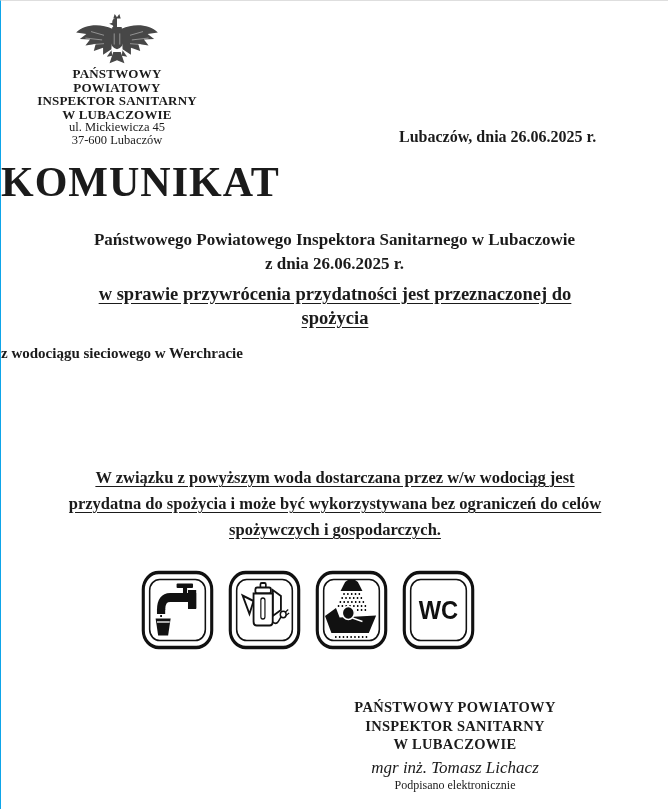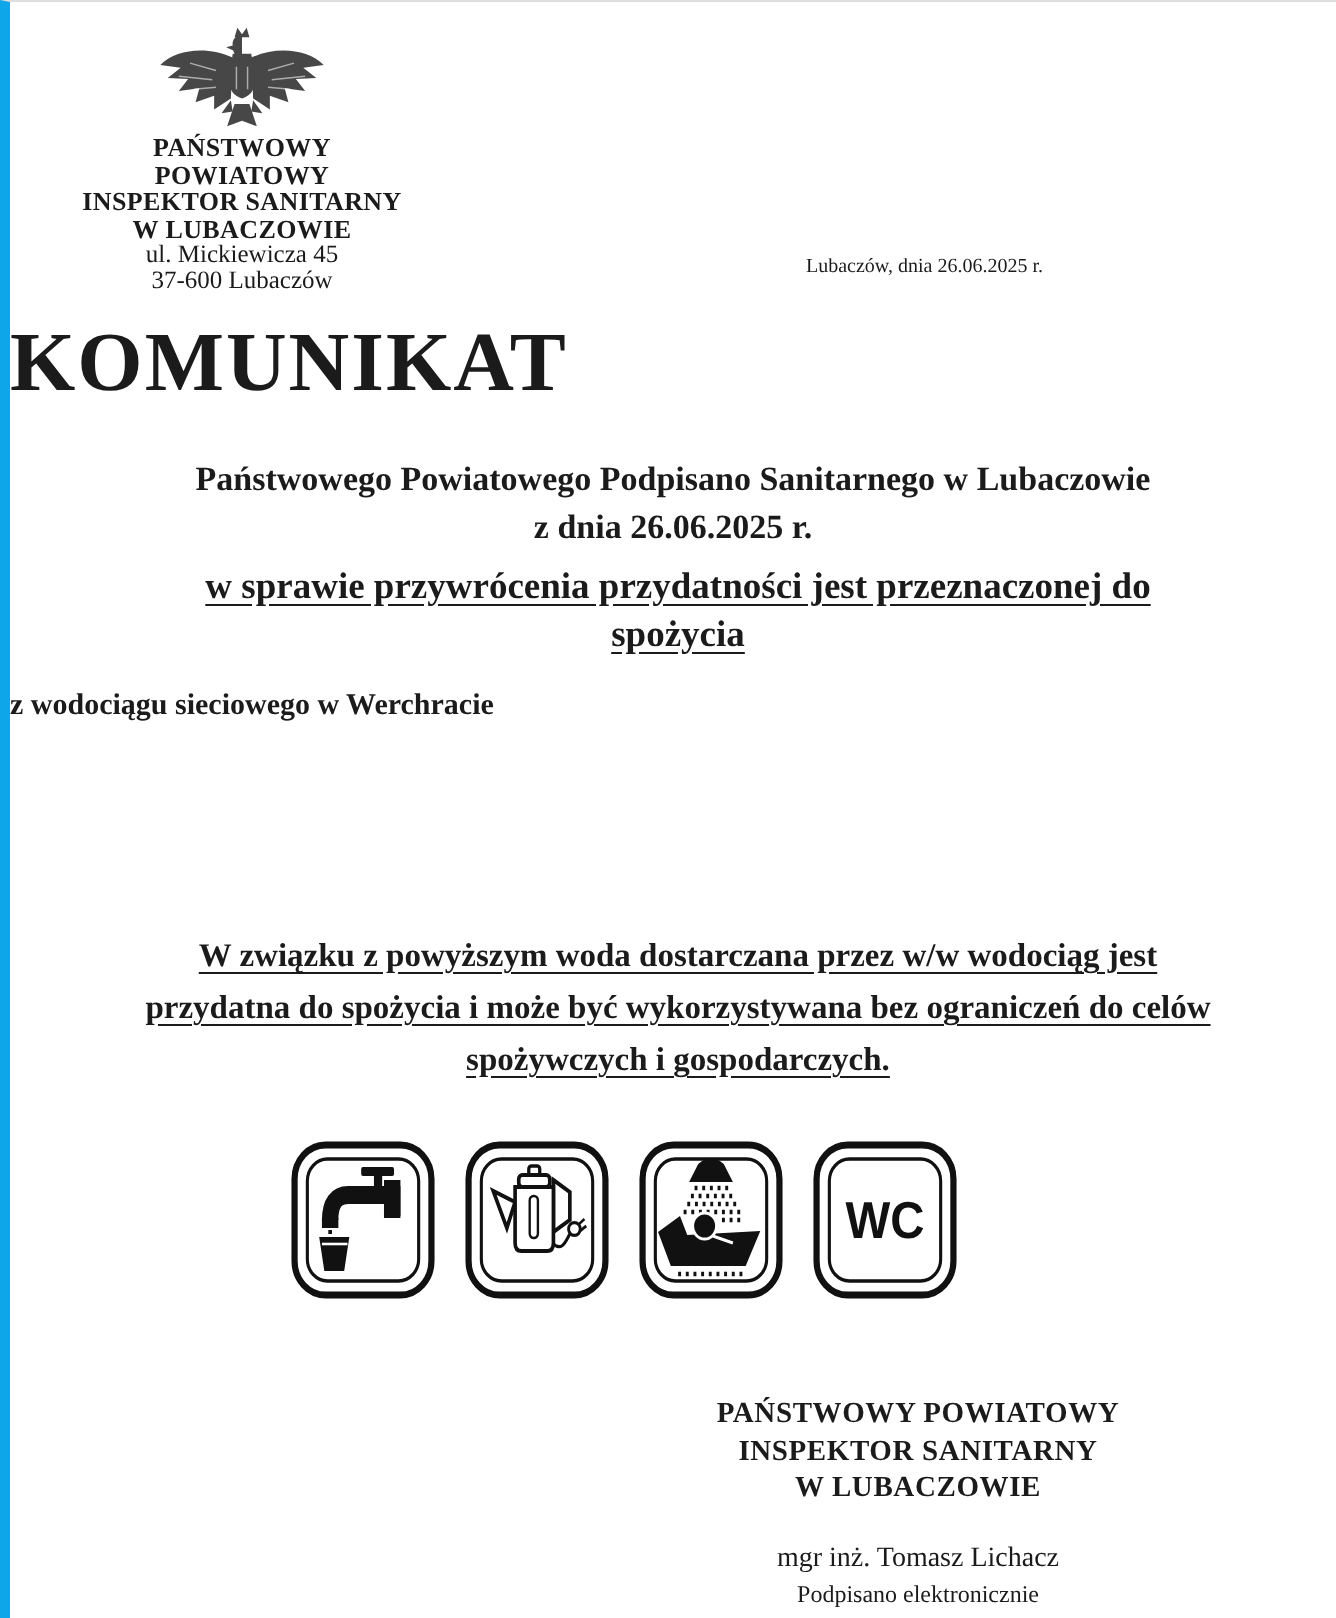--- a/index.html
+++ b/index.html
@@ -3,32 +3,32 @@
 <meta charset="utf-8">
 <style>
   html,body{margin:0;padding:0;background:#ffffff;}
   #page{
     position:relative;
     width:668px;height:809px;
     background:#ffffff;
     font-family:"Liberation Serif","DejaVu Serif",serif;
     color:#1b1b1b;
     overflow:hidden;
-    border-left:5px solid #0ea5e9;
+    border-left:1px solid #0ea5e9;
     border-top:1px solid #dedede;
     box-sizing:border-box;
   }
   .abs{position:absolute;}
   
   #letterhead{left:28px;top:12px;width:176px;text-align:center;}
   #letterhead .eagle{display:block;margin:0 auto 2px auto;}
   #letterhead .org-line{font-weight:bold;font-size:13px;line-height:13.5px;letter-spacing:0.2px;}
   #letterhead .addr-line{font-size:12.5px;line-height:12.5px;}
   
-  #date-line{left:398px;top:127px;font-weight:normal;font-size:10px;}
+  #date-line{left:398px;top:127px;font-weight:bold;font-size:16px;}
   
   #main-title{left:0;top:157px;width:100%;text-align:left;
     font-size:42px;font-weight:bold;letter-spacing:1px;}
   
   #subtitle{left:0;top:227px;width:100%;text-align:center;
     font-weight:bold;font-size:17px;line-height:24px;}
   
   #subject{left:54px;top:281px;width:560px;text-align:center;
     font-weight:bold;font-size:18.5px;line-height:24px;}
   #subject .u{text-decoration:underline;text-underline-offset:3px;}
@@ -42,21 +42,21 @@
   #conclusion{left:24px;top:464px;width:620px;text-align:center;
     font-weight:bold;font-size:16.5px;line-height:26px;}
   #conclusion .u{text-decoration:underline;text-underline-offset:3px;}
   
   #icons-row{left:140px;top:569px;display:flex;gap:14px;}
   .icon-box{width:73px;height:80px;}
   .icon-box svg{display:block;width:100%;height:100%;}
   
   #footer{left:348px;top:697px;width:212px;text-align:center;}
   #footer .f-org{font-weight:bold;font-size:14.5px;line-height:18.5px;letter-spacing:0.3px;}
-  #footer .f-signer{font-size:14px;line-height:19px;margin-top:16px;}
+  #footer .f-signer{font-size:17px;line-height:19px;margin-top:4px;font-style:italic;}
   #footer .f-note{font-size:12px;line-height:17px;}
 </style>
 </head>
 <body>
 
 <div id="page">
 
   <div class="abs" id="letterhead">
     <svg class="eagle" width="92" height="52" viewBox="0 0 96 56">
       <g fill="#474747" stroke="none">
@@ -80,21 +80,21 @@
     <div class="org-line">W LUBACZOWIE</div>
     <div class="addr-line">ul. Mickiewicza 45</div>
     <div class="addr-line">37-600 Lubaczów</div>
   </div>
 
   <div class="abs" id="date-line">Lubaczów, dnia 26.06.2025 r.</div>
 
   <div class="abs" id="main-title">KOMUNIKAT</div>
 
   <div class="abs" id="subtitle">
-    <div>Państwowego Powiatowego Podpisano Sanitarnego w Lubaczowie</div>
+    <div>Państwowego Powiatowego Inspektora Sanitarnego w Lubaczowie</div>
     <div>z dnia 26.06.2025 r.</div>
   </div>
 
   <div class="abs" id="subject">
     <div><span class="u">w sprawie przywrócenia przydatności jest przeznaczonej do</span></div>
     <div><span class="u">spożycia</span></div>
   </div>
 
   <div class="abs" id="waterworks">z wodociągu sieciowego w Werchracie</div>
 

